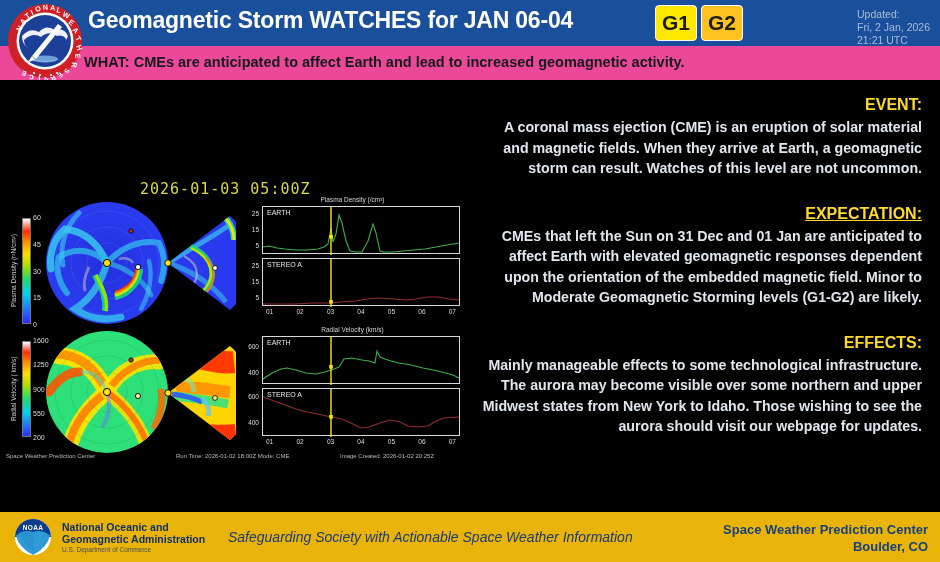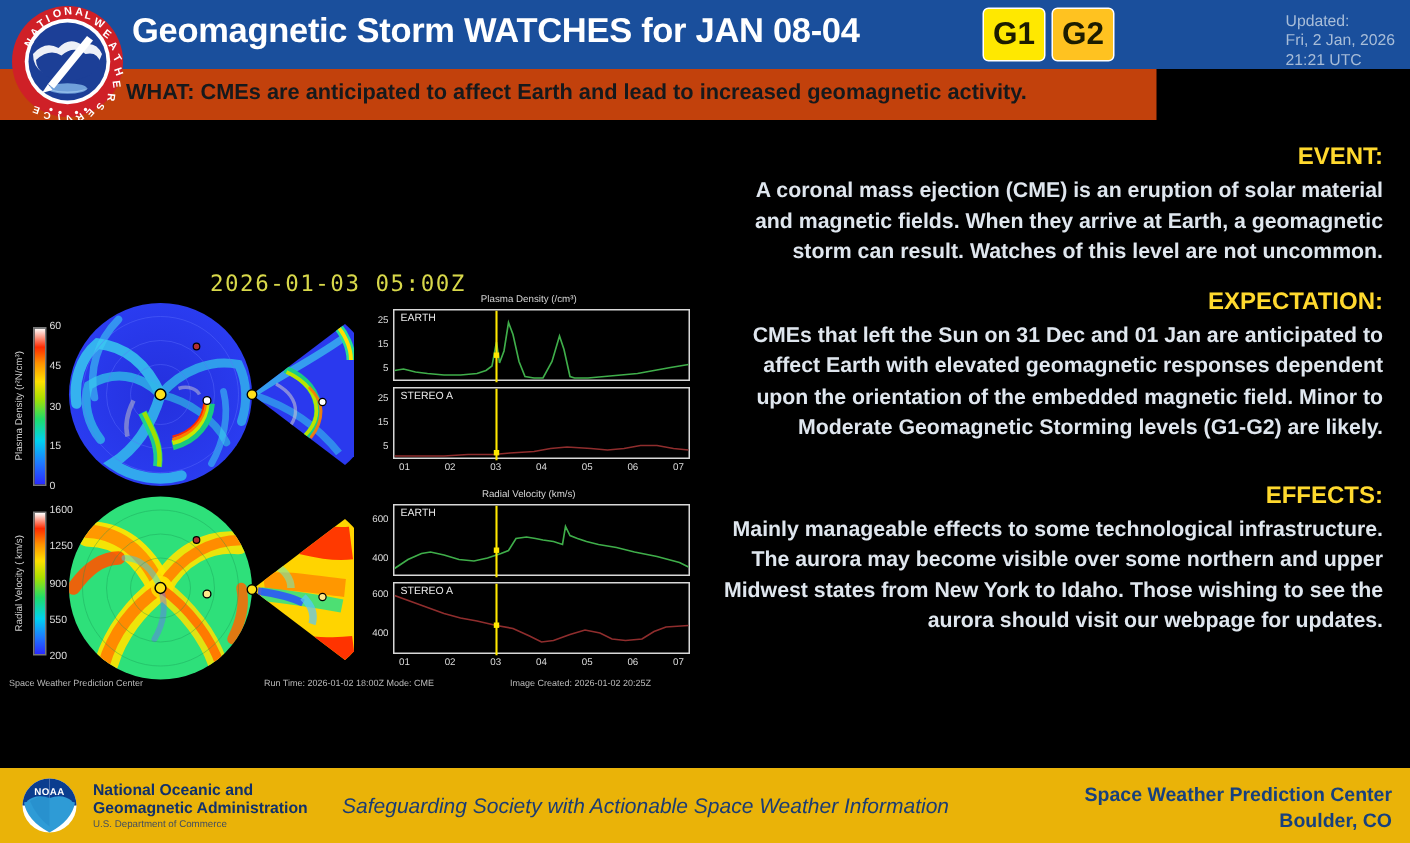--- a/index.html
+++ b/index.html
@@ -27,22 +27,22 @@
     font-size: 21px; font-weight: bold; color: #1c1c00;
     border: 1px solid #fff;
   }
   .updated-block {
     position: absolute; right: 10px; top: 8px; text-align: left;
     font-size: 10.5px; color: #a8bdd8; line-height: 13px;
   }
 
   
   .subheader {
-    position: absolute; left: 0; top: 46px; width: 771px; height: 34px;
-    background: #c2410c;
+    position: absolute; left: 0; top: 46px; width: 940px; height: 34px;
+    background: #ec4899;
   }
   .subheader-text {
     position: absolute; left: 84px; top: 8px;
     font-size: 14.5px; font-weight: bold; color: #16191c;
     white-space: nowrap;
   }
 
   
   .nws-seal {
     position: absolute; left: 6px; top: 2px; width: 78px; height: 78px; z-index: 20;
@@ -136,21 +136,21 @@
   }
   .footer-right {
     position: absolute; right: 12px; top: 9px; text-align: right;
     font-size: 13px; font-weight: bold; color: #17407e; line-height: 17px;
   }
 </style>
 </head>
 <body>
 
 <div class="header">
-  <div class="header-title">Geomagnetic Storm WATCHES for JAN 08-04</div>
+  <div class="header-title">Geomagnetic Storm WATCHES for JAN 06-04</div>
 
   <div class="badge-row">
     <div class="badge" style="background:#ffe800;">
       <span>G1</span>
     </div>
     <div class="badge" style="background:#ffc220;">
       <span>G2</span>
     </div>
   </div>
 
@@ -449,21 +449,21 @@
 
     <div class="fig-caption" style="left:6px; top:355px;">Space Weather Prediction Center</div>
     <div class="fig-caption" style="left:176px; top:355px;">Run Time: 2026-01-02 18:00Z  Mode: CME</div>
     <div class="fig-caption" style="left:340px; top:355px;">Image Created: 2026-01-02 20:25Z</div>
   </div>
 
   <div class="infopanel">
     <div class="sec-head">EVENT:</div>
     <div class="sec-body">A coronal mass ejection (CME) is an eruption of solar material and magnetic fields. When they arrive at Earth, a geomagnetic storm can result. Watches of this level are not uncommon.</div>
 
-    <div class="sec-head" style="margin-top:14px;">EXPECTATION:</div>
+    <div class="sec-head" style="margin-top:26px;text-decoration:underline;">EXPECTATION:</div>
     <div class="sec-body">CMEs that left the Sun on 31 Dec and 01 Jan are anticipated to affect Earth with elevated geomagnetic responses dependent upon the orientation of the embedded magnetic field.  Minor to Moderate Geomagnetic Storming  levels (G1-G2) are likely.</div>
 
     <div class="sec-head" style="margin-top:26px;">EFFECTS:</div>
     <div class="sec-body">Mainly manageable effects to some technological infrastructure. The aurora may become visible over some northern and upper Midwest states from New York to Idaho. Those wishing to see the aurora should visit our webpage for updates.</div>
   </div>
 </div>
 
 <div class="footer">
   <div class="noaa-logo">
     <svg viewBox="0 0 38 38" width="38" height="38">

